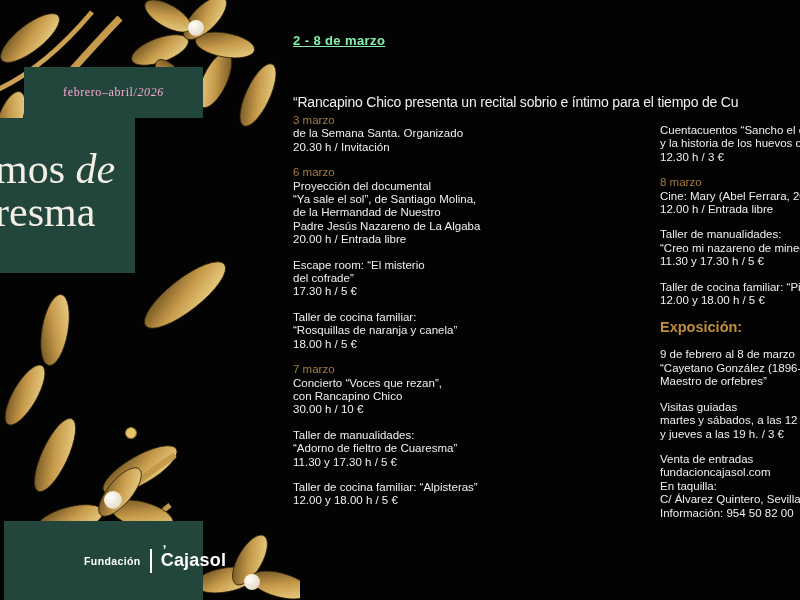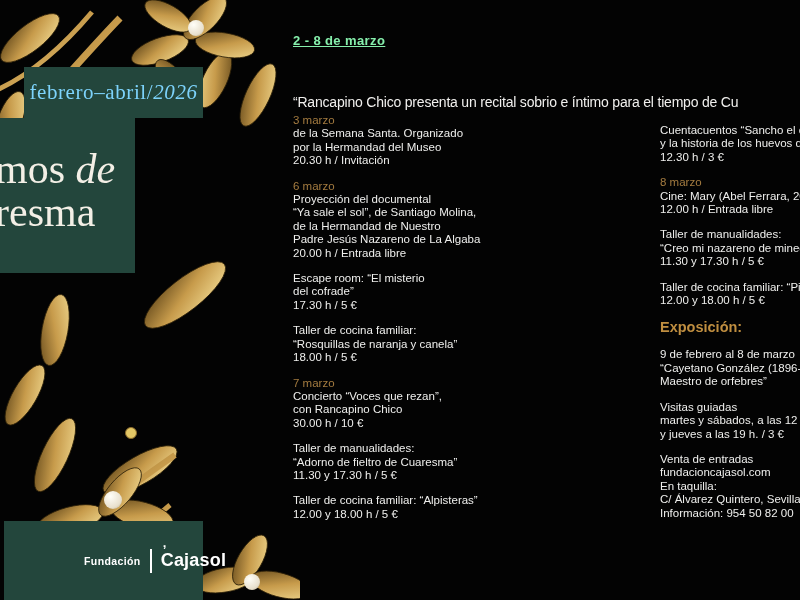--- a/index.html
+++ b/index.html
@@ -7,21 +7,21 @@
     width:800px;height:600px;position:relative;overflow:hidden;
     background:#030303;
     font-family:"Liberation Sans",sans-serif;
   }
   
   #artwork{position:absolute;left:0;top:0;width:300px;height:600px;z-index:0}
   .green-box{position:absolute;background:#23463c;z-index:2}
   #period-box{left:24px;top:67px;width:179px;height:51px;display:flex;align-items:center;justify-content:center}
   .period-text{
     font-family:"Liberation Serif","DejaVu Serif",serif;
-    color:#7dd3fc;font-size:21px;letter-spacing:.6px;white-space:nowrap;
+    color:#f9a8d4;font-size:12px;letter-spacing:.6px;white-space:nowrap;
   }
   .period-year{font-style:italic}
   #big-title-box{left:0;top:118px;width:135px;height:155px;overflow:hidden}
   .big-title{
     font-family:"Liberation Serif","DejaVu Serif",serif;
     color:#f3efe6;font-size:42px;line-height:43px;
     margin:30px 0 0 -5px;white-space:nowrap;
   }
   .big-title .it{font-style:italic}
   
@@ -128,21 +128,20 @@
   </div>
 </div>
 
 <div id="week-title">2 - 8  de marzo</div>
 <div id="subtitle">“Rancapino Chico presenta un recital sobrio e íntimo para el tiempo de Cu</div>
 
 <div id="column-1" class="column">
     <div class="section">
       <div class="date-line">3 marzo</div>
       <div class="event-line">de la Semana Santa. Organizado</div>
-      <div class="event-line">por la Hermandad del Museo</div>
       <div class="event-line">20.30 h / Invitación</div>
     </div>
     <div class="section">
       <div class="date-line">6 marzo</div>
       <div class="event-line">Proyección del documental</div>
       <div class="event-line">“Ya sale el sol”, de Santiago Molina,</div>
       <div class="event-line">de la Hermandad de Nuestro</div>
       <div class="event-line">Padre Jesús Nazareno de La Algaba</div>
       <div class="event-line">20.00 h / Entrada libre</div>
     </div>

